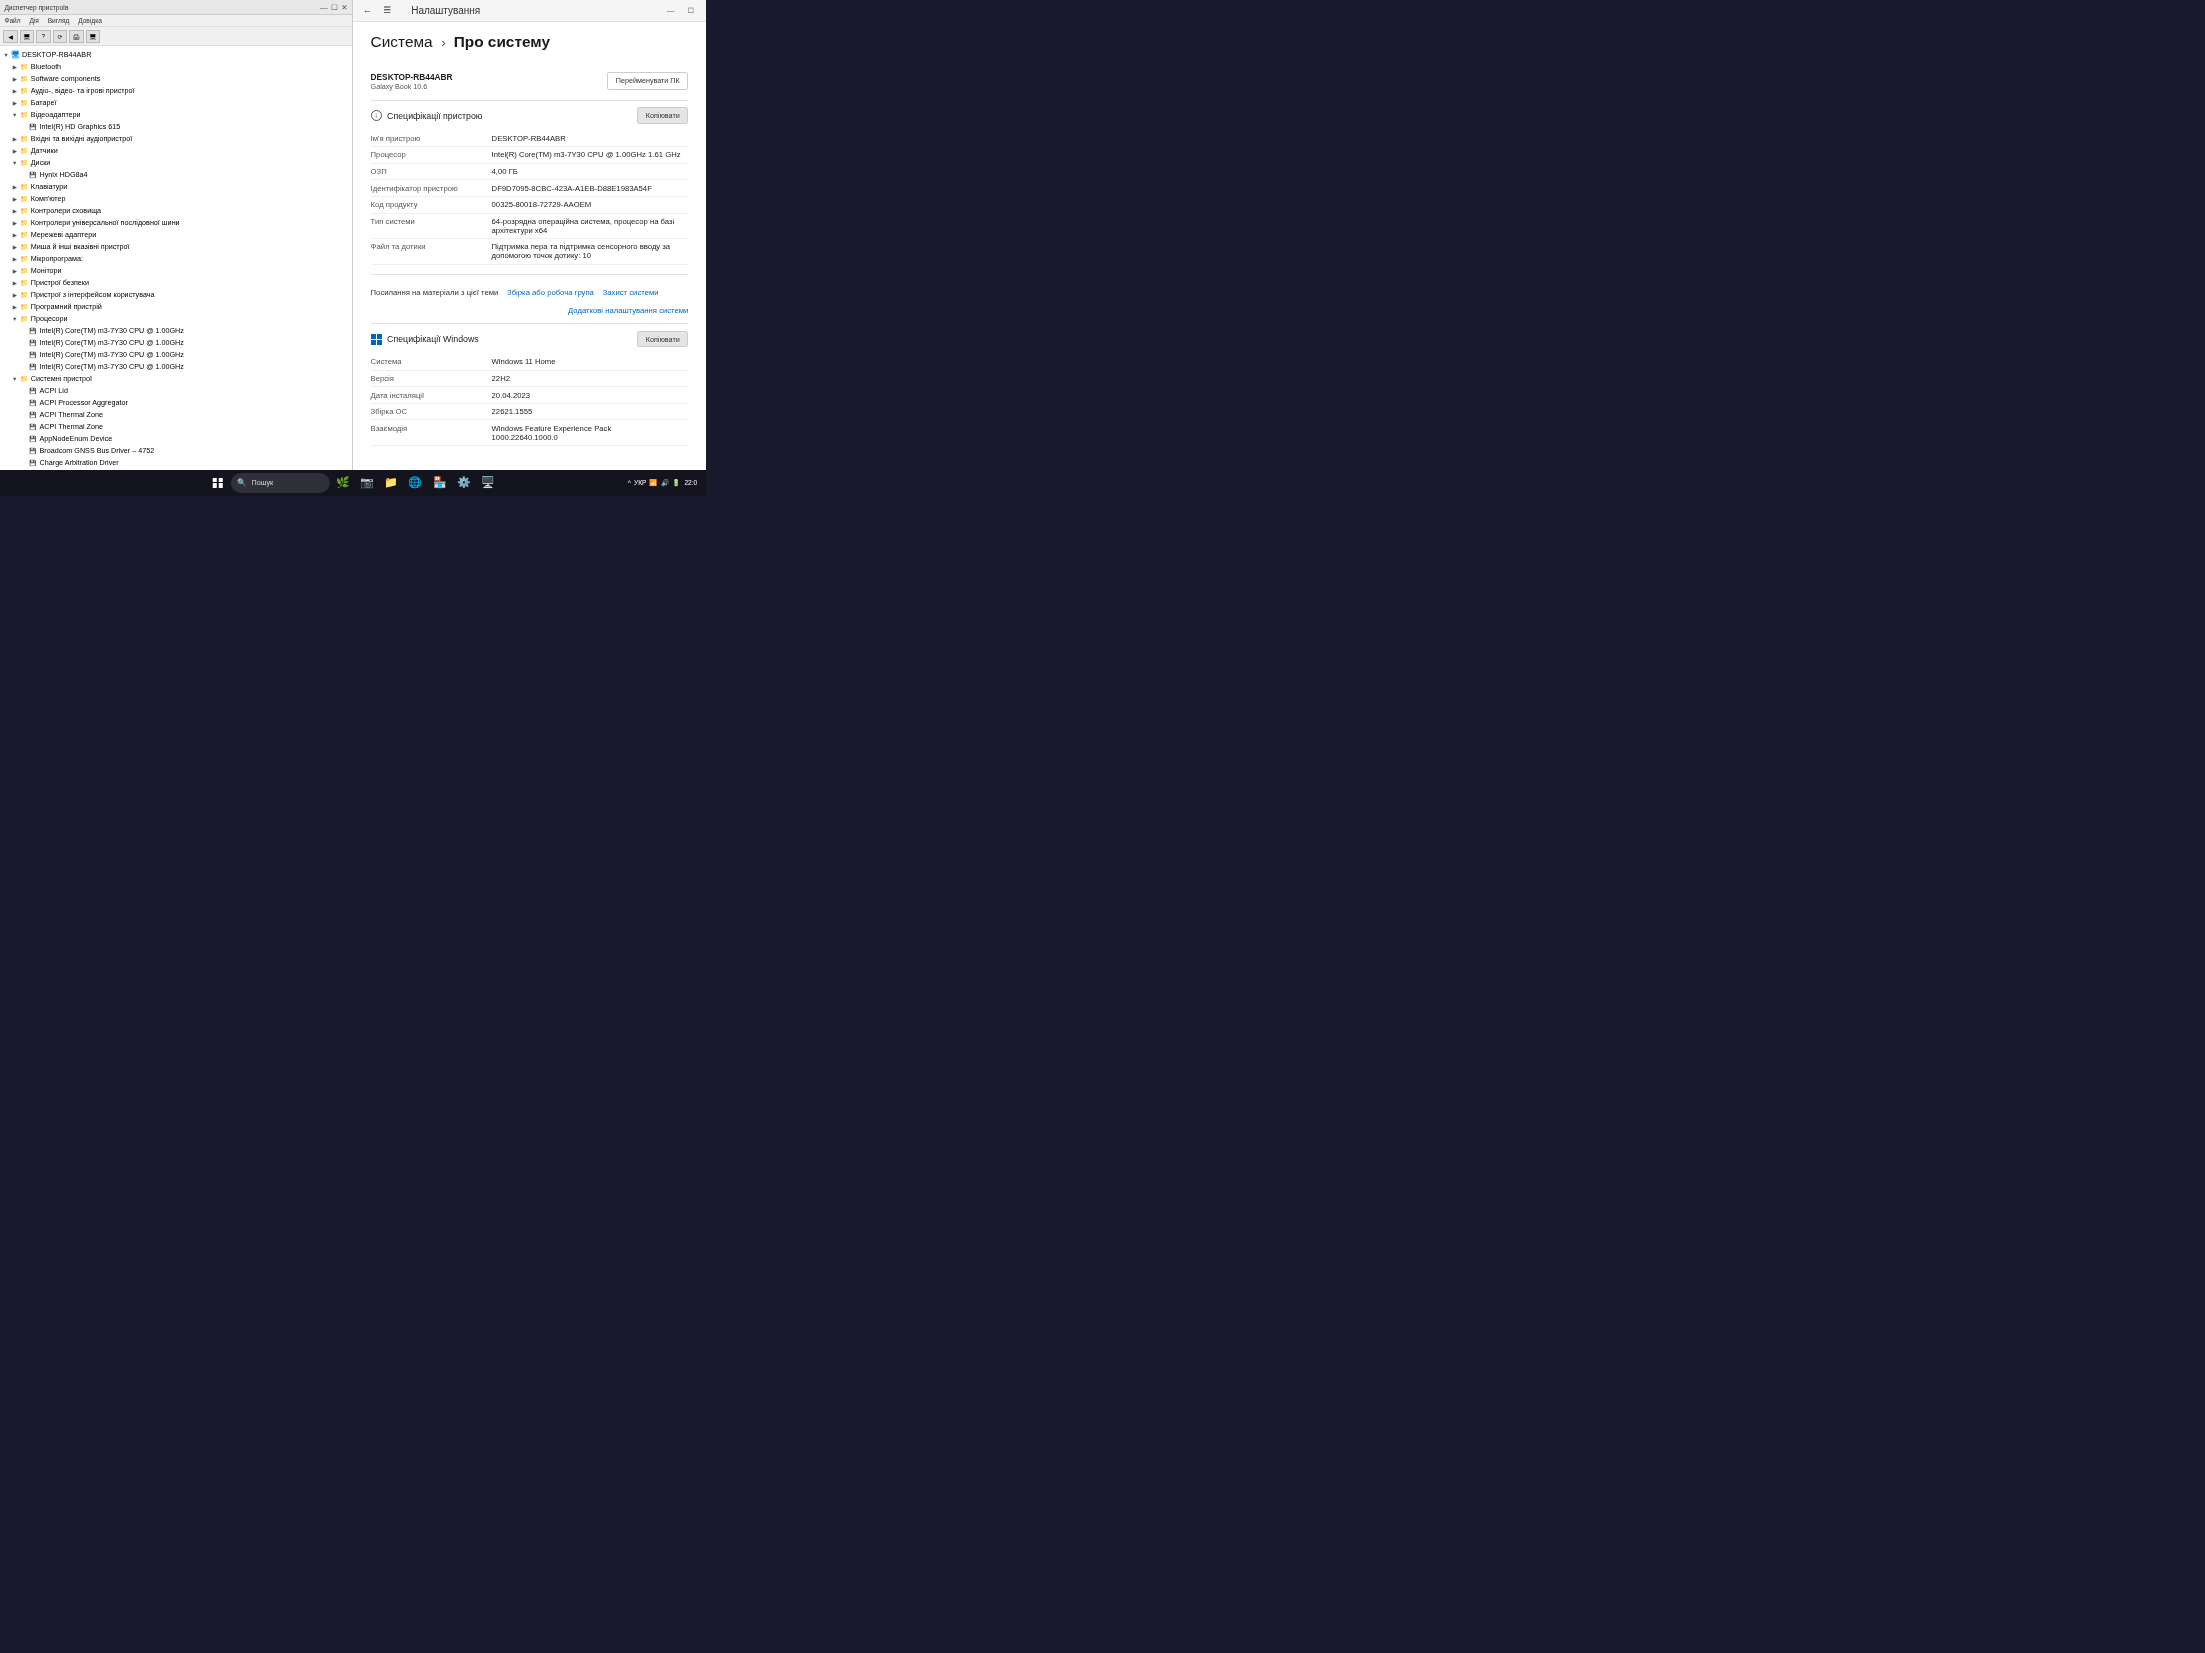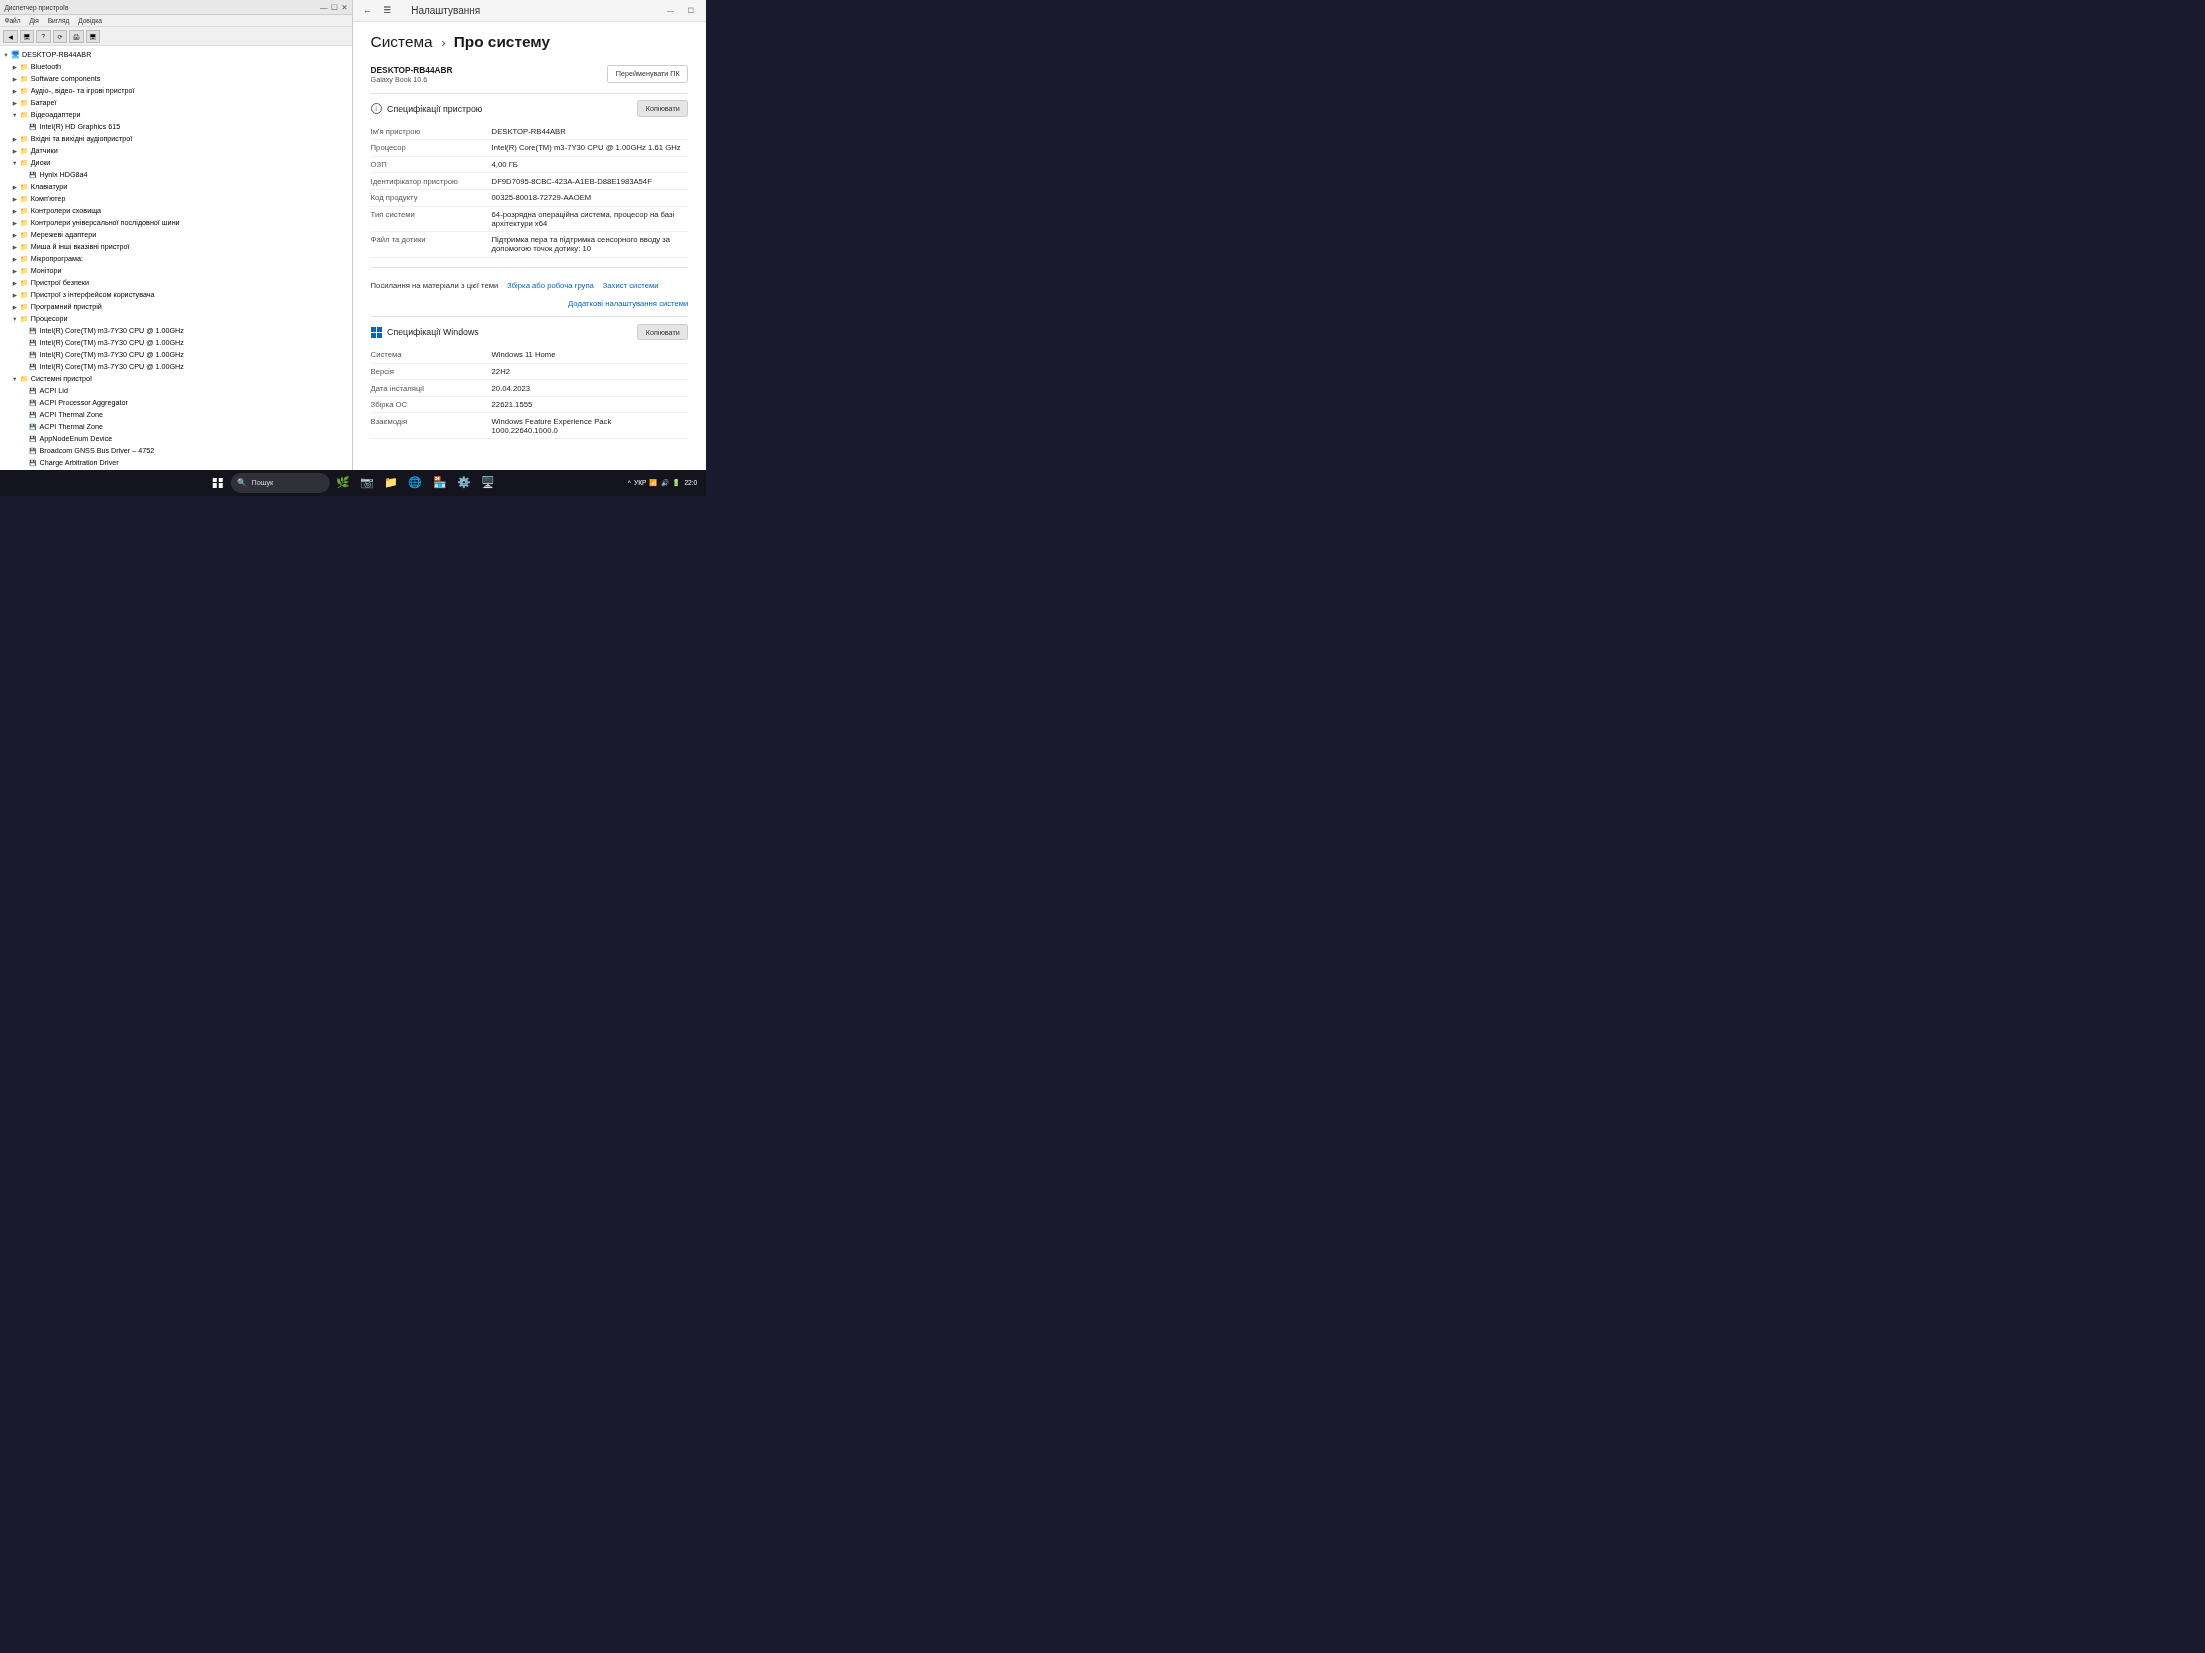--- a/index.html
+++ b/index.html
@@ -214,21 +214,21 @@
     }
 
     .settings-content::-webkit-scrollbar {
       width: 5.5px;
     }
 
     .page-title {
       font-size: 15.4px;
       font-weight: 300;
       color: #1a1a1a;
-      margin-bottom: 14px;
+      margin-bottom: 21px;
     }
 
     .page-title .separator {
       font-size: 13.2px;
       color: #555;
       margin: 0 4.4px;
     }
 
     .page-title .bold {
       font-weight: 600;

